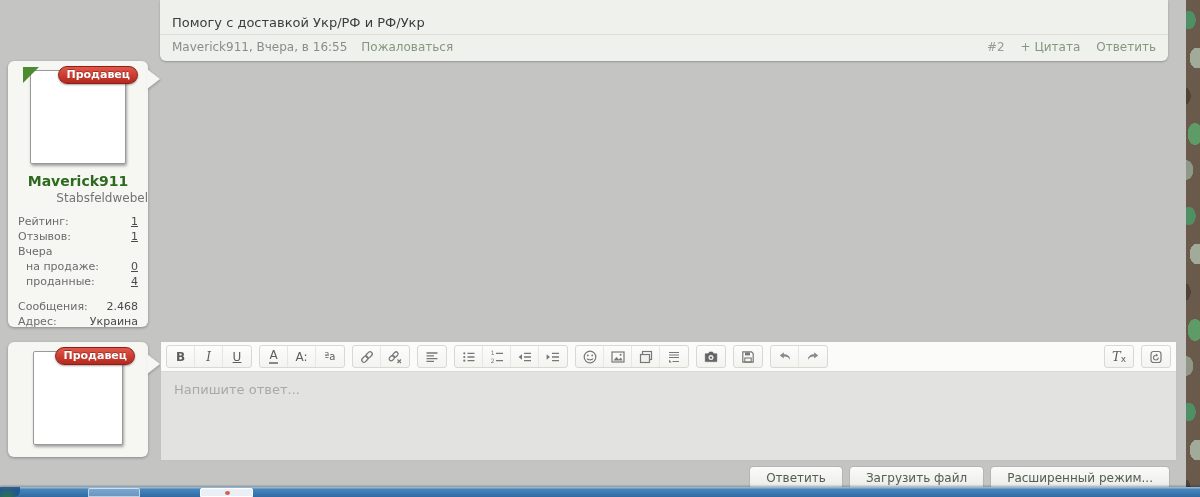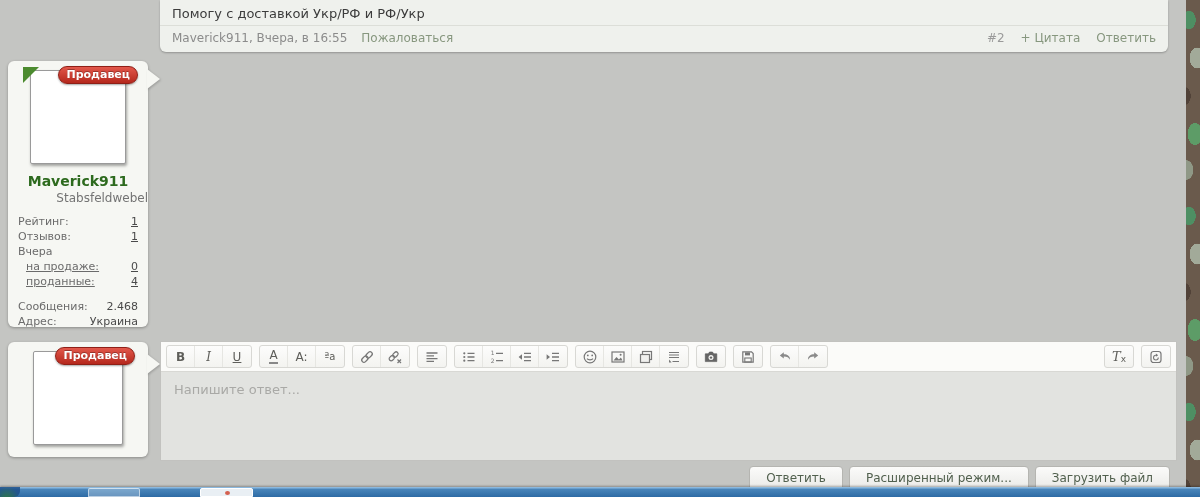--- a/index.html
+++ b/index.html
@@ -21,21 +21,21 @@
     position:absolute; left:0; top:0; width:1186px; height:488px;
     background:#c4c5c2; overflow:hidden;
   }
 
   
   .post-header {
     position:absolute; left:160px; top:0; width:1008px;
     background:#eff1ed; border-radius:0 0 6px 6px;
     box-shadow:0 1px 2px rgba(0,0,0,.25);
   }
-  .post-title-row { padding:6px 12px 4px; font-size:13px; color:#3c3c3c;
+  .post-title-row { padding:15px 12px 4px; font-size:13px; color:#3c3c3c;
     border-bottom:1px solid #dcded8; }
   .post-byline-row { display:flex; align-items:center; padding:5px 12px 7px; font-size:12px; color:#8b8b8b; }
   .byline-left { display:flex; align-items:center; }
   .byline-user { color:#8b8b8b; cursor:pointer; }
   .report-link { margin-left:14px; color:#87977f; cursor:pointer; }
   .byline-right { margin-left:auto; display:flex; gap:16px; align-items:center; }
   .post-number { color:#9a9a9a; }
   .hdr-link { color:#87977f; cursor:pointer; }
 
   
@@ -78,21 +78,21 @@
     border:1px solid #8f1f16; border-radius:9px;
     color:#fff; font-size:11px; font-weight:bold;
     padding:1px 7px 2px; text-shadow:0 -1px 0 rgba(0,0,0,.3);
     box-shadow:0 1px 2px rgba(0,0,0,.35);
     cursor:default;
   }
   .username { margin-top:9px; text-align:center; font-size:14px; font-weight:bold; color:#2d6a1e; cursor:pointer; }
   .user-title { text-align:right; font-size:12px; color:#737373; margin:2px 0 9px; }
   .stats { padding:0 10px; font-size:11px; color:#6b6b6b; }
   .stat-row { display:flex; align-items:flex-start; line-height:15px; }
-  .stat-row.indent { padding-left:8px;text-decoration:underline; }
+  .stat-row.indent { padding-left:8px; }
   .stat-row.gap-top { margin-top:10px; }
   .stat-label { }
   .stat-value { margin-left:auto; color:#4a4a4a; }
   a.stat-value { text-decoration:underline; cursor:pointer; }
 
   
   .editor {
     position:absolute; left:160px; top:341px; width:1017px; height:120px;
     border:1px solid #c2c2bf; background:#e2e3e0;
   }
@@ -384,22 +384,22 @@
       </div>
 
     </div>
     <div class="editor-body">
       <span>Напишите ответ...</span>
     </div>
   </div>
 
   <div class="reply-actions">
     <button class="action-btn">Ответить</button>
+    <button class="action-btn">Загрузить файл</button>
     <button class="action-btn">Расширенный режим...</button>
-    <button class="action-btn">Загрузить файл</button>
   </div>
 
 </div>
 
 <div class="taskbar">
   <div class="start-orb"></div>
   <div class="tb-task-btn b1"></div>
   <div class="tb-task-btn b2">
       <span class="dot"></span>
     </div>

